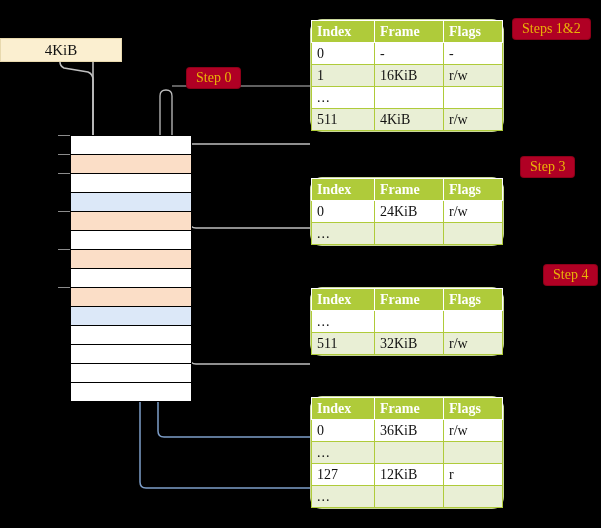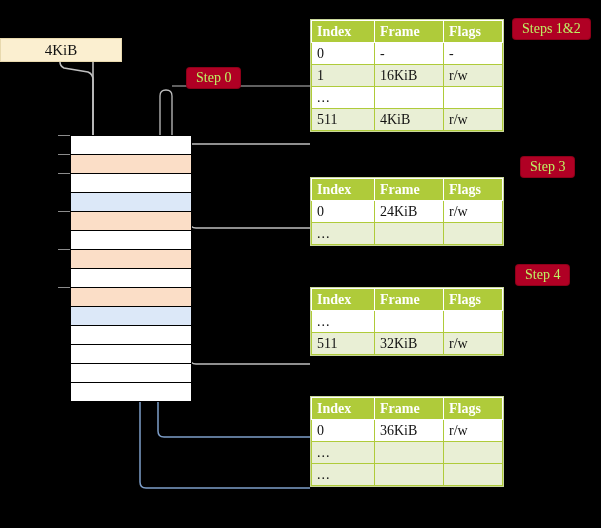--- a/index.html
+++ b/index.html
@@ -40,21 +40,21 @@
     text-align: center;
     line-height: 22px;
     height: 22px;
     color: #111;
   }
 
   
   .badge {
     position: absolute;
     background: #B00024;
-    color: #bef264;
+    color: #eab308;
     font-size: 14px;
     line-height: 20px;
     height: 20px;
     padding: 0 9px;
     border-radius: 3px;
     text-align: center;
     white-space: nowrap;
     box-shadow: 0 0 0 1px #8d0019;
   }
 
@@ -85,20 +85,21 @@
     border-top: 1px solid #8c8c8c;
   }
 
   
   table.ptable {
     position: absolute;
     border-collapse: collapse;
     font-size: 14px;
     background: #ffffff;
     box-shadow: 0 0 0 1px #c9d79a;
+    border-radius: 11px;
   }
   table.ptable th {
     background: #AFCB3A;
     color: #ffffff;
     font-weight: bold;
     text-align: left;
     padding: 2px 5px;
     border: 1px solid #ffffff;
     font-size: 14px;
     height: 17px;
@@ -163,21 +164,21 @@
 
   <div class="badge" style="left:187px; top:40px;margin-top:28px;">
     <span>Step 0</span>
   </div>
   <div class="badge" style="left:513px; top:19px;">
     <span>Steps 1&amp;2</span>
   </div>
   <div class="badge" style="left:521px; top:157px;">
     <span>Step 3</span>
   </div>
-  <div class="badge" style="left:516px; top:265px;">
+  <div class="badge" style="left:544px; top:265px;">
     <span>Step 4</span>
   </div>
 
   <div class="tick" style="top:135px;"></div>
   <div class="tick" style="top:154px;"></div>
   <div class="tick" style="top:173px;"></div>
   <div class="tick" style="top:211px;"></div>
   <div class="tick" style="top:249px;"></div>
   <div class="tick" style="top:287px;"></div>
 
@@ -286,20 +287,25 @@
       <tr>
         <td>0</td>
         <td>36KiB</td>
         <td>r/w</td>
       </tr>
       <tr class="alt">
         <td class="ell">...</td>
         <td></td>
         <td></td>
       </tr>
+      <tr>
+        <td>127</td>
+        <td>12KiB</td>
+        <td>r</td>
+      </tr>
       <tr class="alt">
         <td class="ell">...</td>
         <td></td>
         <td></td>
       </tr>
     </tbody>
   </table>
 
 </div>
 

